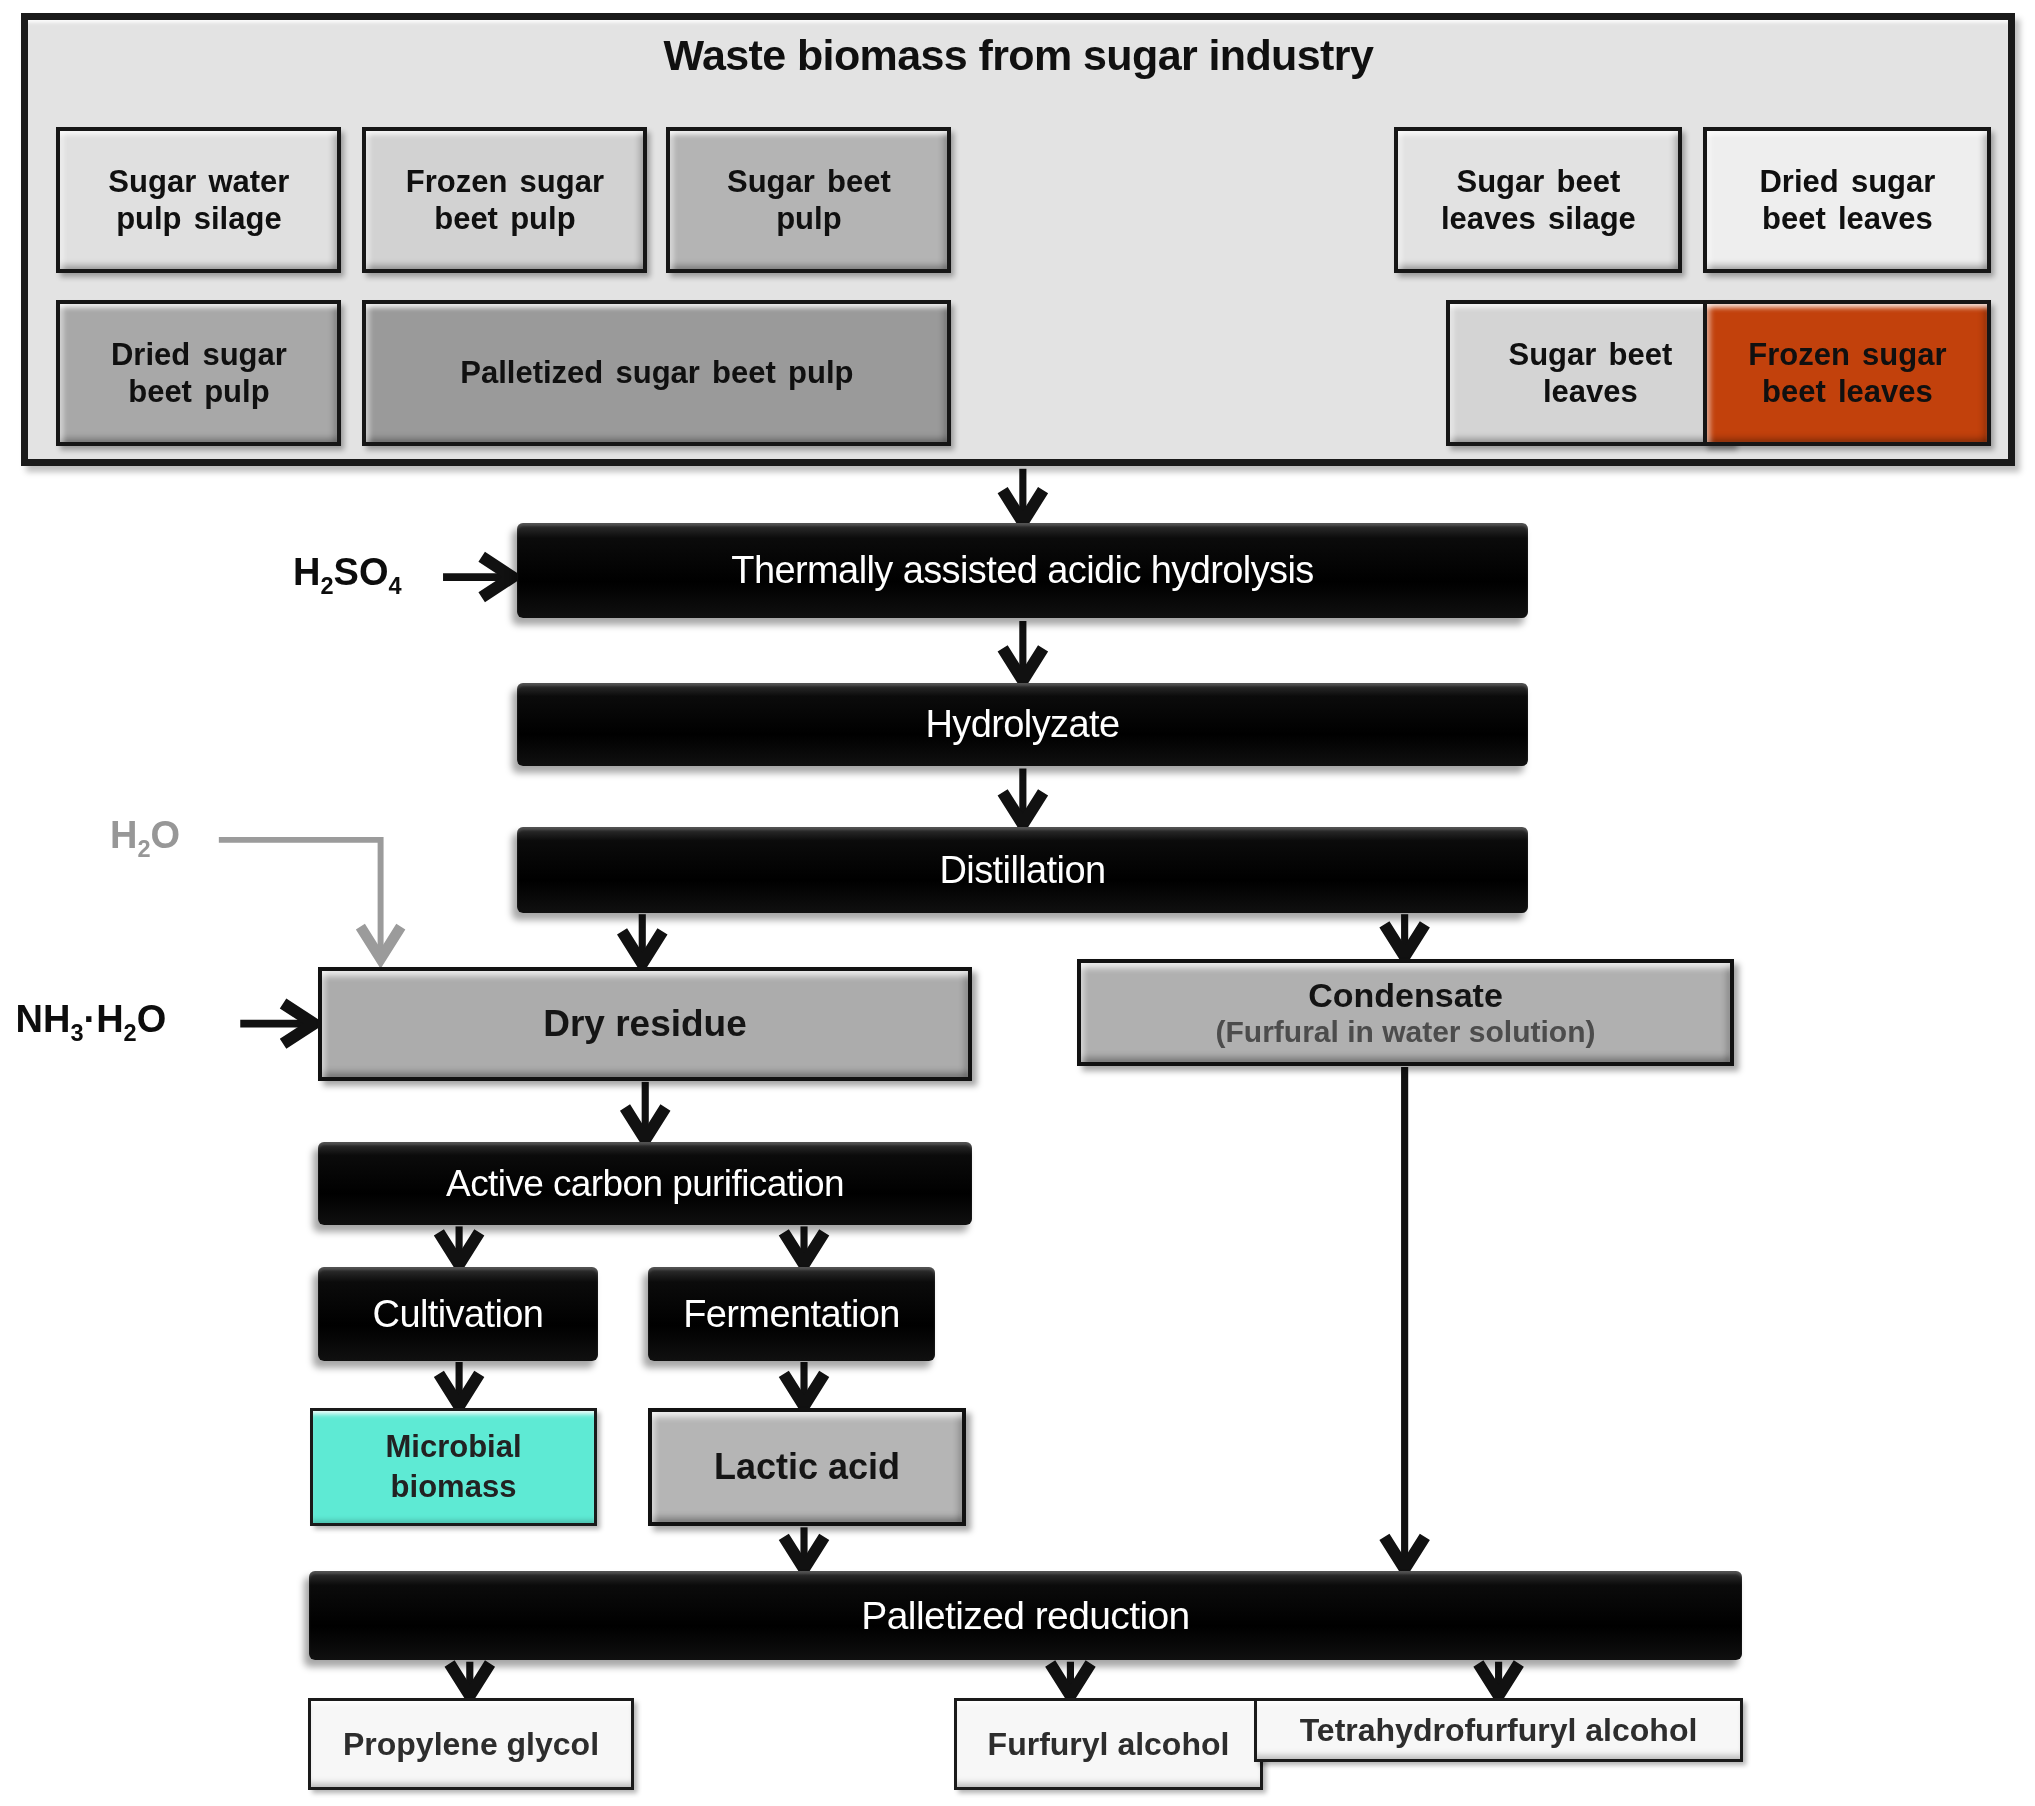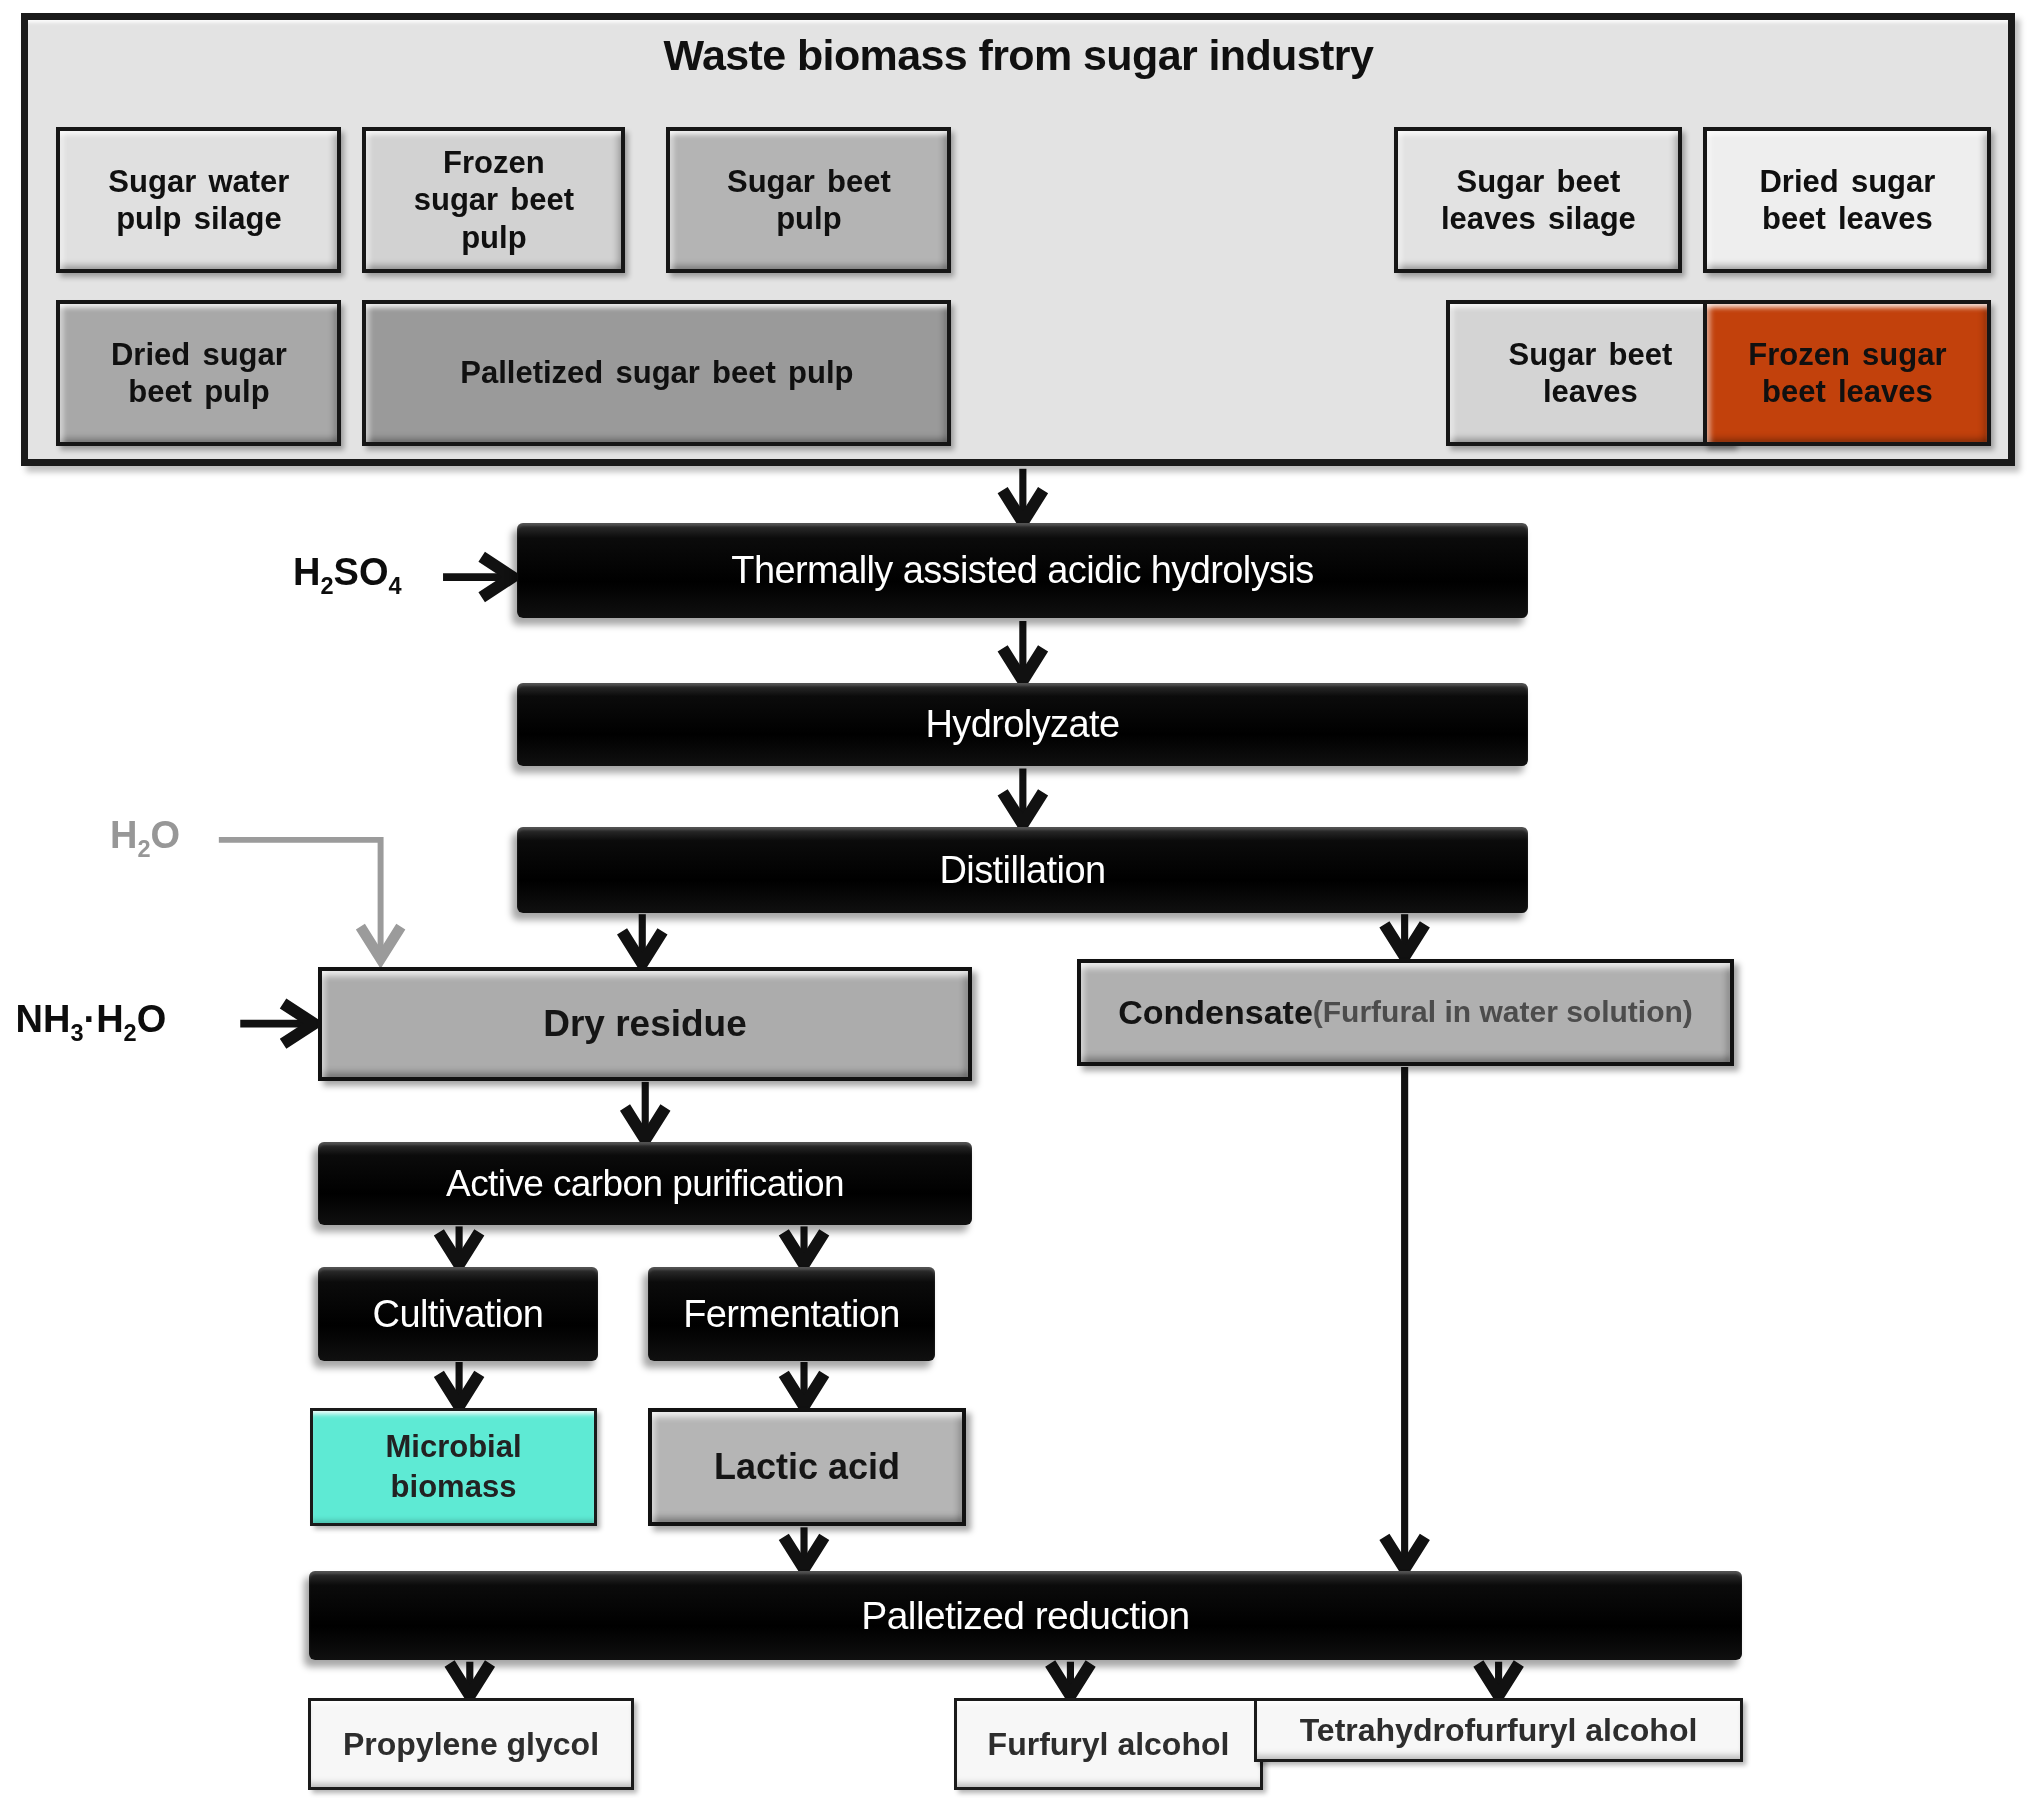--- a/index.html
+++ b/index.html
@@ -33,21 +33,21 @@
     font-size:31px; font-weight:bold; color:#101010; line-height:1.2;
     word-spacing:3.6px; padding:0 30px;
     box-shadow: inset 0 7.1px 5.4px -3.6px rgba(255,255,255,.85),
                 inset 7.1px 0 5.4px -3.6px rgba(255,255,255,.5),
                 inset -7.1px 0 6px -3.6px rgba(0,0,0,.22),
                 inset 0 -7.1px 6px -3.6px rgba(0,0,0,.3),
                 4.2px 4.8px 5.4px rgba(0,0,0,.32);
   }
   
   .b1 { left:28px;   top:107px; width:285px; height:146px; }
-  .b2 { left:334px;  top:107px; width:263px; height:146px; }
+  .b2 { left:334px;  top:107px; width:285px; height:146px; }
   .b3 { left:638px; top:107px; width:285px; height:146px; }
   .b4 { left:28px;   top:280px; width:285px; height:146px; }
   .b5 { left:334px;  top:280px; width:589px; height:146px; }
   .b6 { left:1366px; top:107px; width:288px; height:146px; }
   .b7 { left:1675px; top:107px; width:288px; height:146px; }
   .b8 { left:1418px; top:280px; width:288px; height:146px; }
   .b9 { left:1675px; top:280px; width:288px; height:146px; }
 
   
   .pbox {
@@ -69,21 +69,21 @@
   .gray-box {
     border:4.8px solid #111111;
     font-weight:bold; color:#151515;
     box-shadow: inset 0 8.3px 6px -3.6px rgba(255,255,255,.8),
                 inset 7.1px 0 5.4px -3.6px rgba(255,255,255,.45),
                 inset -7.1px 0 6px -3.6px rgba(0,0,0,.22),
                 inset 0 -8.3px 6.5px -3.6px rgba(0,0,0,.3),
                 4.8px 5.4px 6px rgba(0,0,0,.35);
   }
   .dry-residue { left:318px;  top:967px; width:654px; height:114px; font-size:37px; }
-  .condensate  { left:1077px; top:959px; width:657px; height:107px; }
+  .condensate  { left:1077px; top:959px; width:657px; height:107px; flex-direction:column; }
   .cond-title  { font-size:34px; font-weight:bold; color:#141414; line-height:1.15; }
   .cond-sub    { font-size:30px; font-weight:bold; color:#4c4c4c; line-height:1.15; }
   .lactic      { left:648px; top:1408px; width:318px; height:118px; font-size:36px; }
 
   .microbial {
     left:310px; top:1408px; width:287px; height:118px;
     border:3.6px solid #1a1a1a; background:#5eead4;
     font-size:31px; font-weight:bold; color:#222222; line-height:1.3;
     padding:0 27px;
     box-shadow: inset 0 6px 4.8px -3px rgba(255,255,255,.95),

